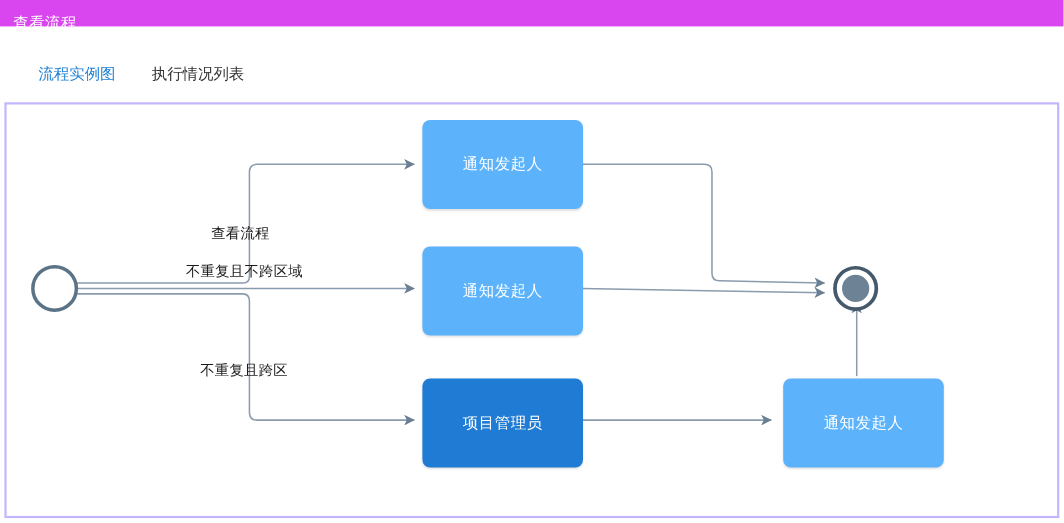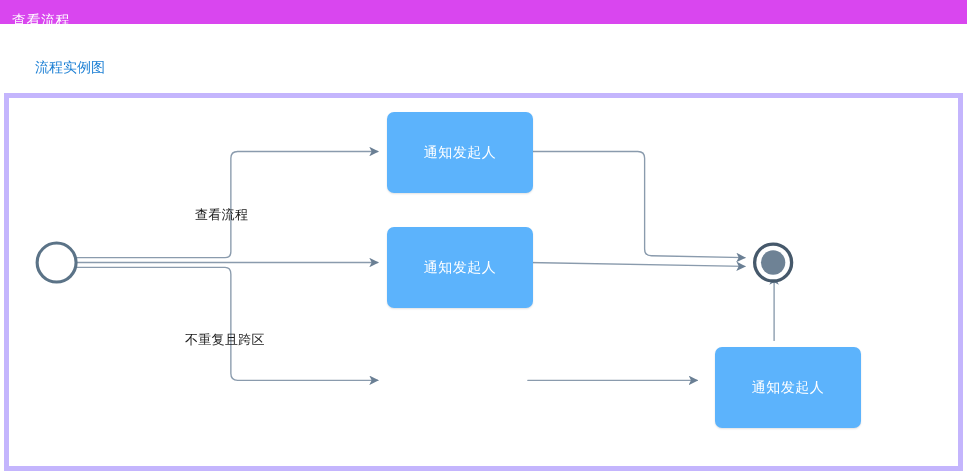--- a/index.html
+++ b/index.html
@@ -75,21 +75,21 @@
   }
 
   
   .panel {
     position: absolute;
     left: 4px;
     top: 93px;
     width: 959px;
     height: 378px;
     background: #ffffff;
-    border: 5px solid #c4b5fd;
+    border: 2px solid #c4b5fd;
     box-sizing: border-box;
     overflow: hidden;
   }
   .canvas {
     position: absolute;
     left: 0; top: 0;
     width: 100%;
     height: 100%;
   }
 
@@ -128,20 +128,21 @@
 </style>
 </head>
 <body>
 
 <div class="titlebar">
   <div class="titlebar-text">查看流程</div>
 </div>
 
 <div class="tabstrip">
   <div class="tab tab-0 active">流程实例图</div>
+  <div class="tab tab-1">执行情况列表</div>
   <div class="tab-underline"></div>
 </div>
 
 <div class="panel">
 
   <svg class="canvas" viewBox="0 0 959 378" width="959" height="378" aria-hidden="true">
     <defs>
       <marker id="arrow" viewBox="0 0 10 10" refX="9" refY="5" markerWidth="7" markerHeight="7" orient="auto-start-reverse">
         <path d="M 0 0 L 10 5 L 0 10 L 2.5 5 z" fill="#6a7f94"></path>
       </marker>
@@ -173,23 +174,27 @@
   </svg>
 
   <div class="node task-light" style="left:378px; top:14px; width:146px; height:81px;">
     <span>通知发起人</span>
   </div>
 
   <div class="node task-light" style="left:378px; top:129px; width:146px; height:81px;">
     <span>通知发起人</span>
   </div>
 
+  <div class="node task-dark" style="left:378px; top:249px; width:146px; height:81px;">
+    <span>项目管理员</span>
+  </div>
 
   <div class="node task-light" style="left:706px; top:249px; width:146px; height:81px;">
     <span>通知发起人</span>
   </div>
 
   <div class="edge-label" style="left:186px; top:108px;">查看流程</div>
 
+  <div class="edge-label" style="left:163px; top:143px;">不重复且不跨区域</div>
 
   <div class="edge-label" style="left:176px; top:233px;text-align:right;">不重复且跨区</div>
 
 </div>
 
 </body></html>

